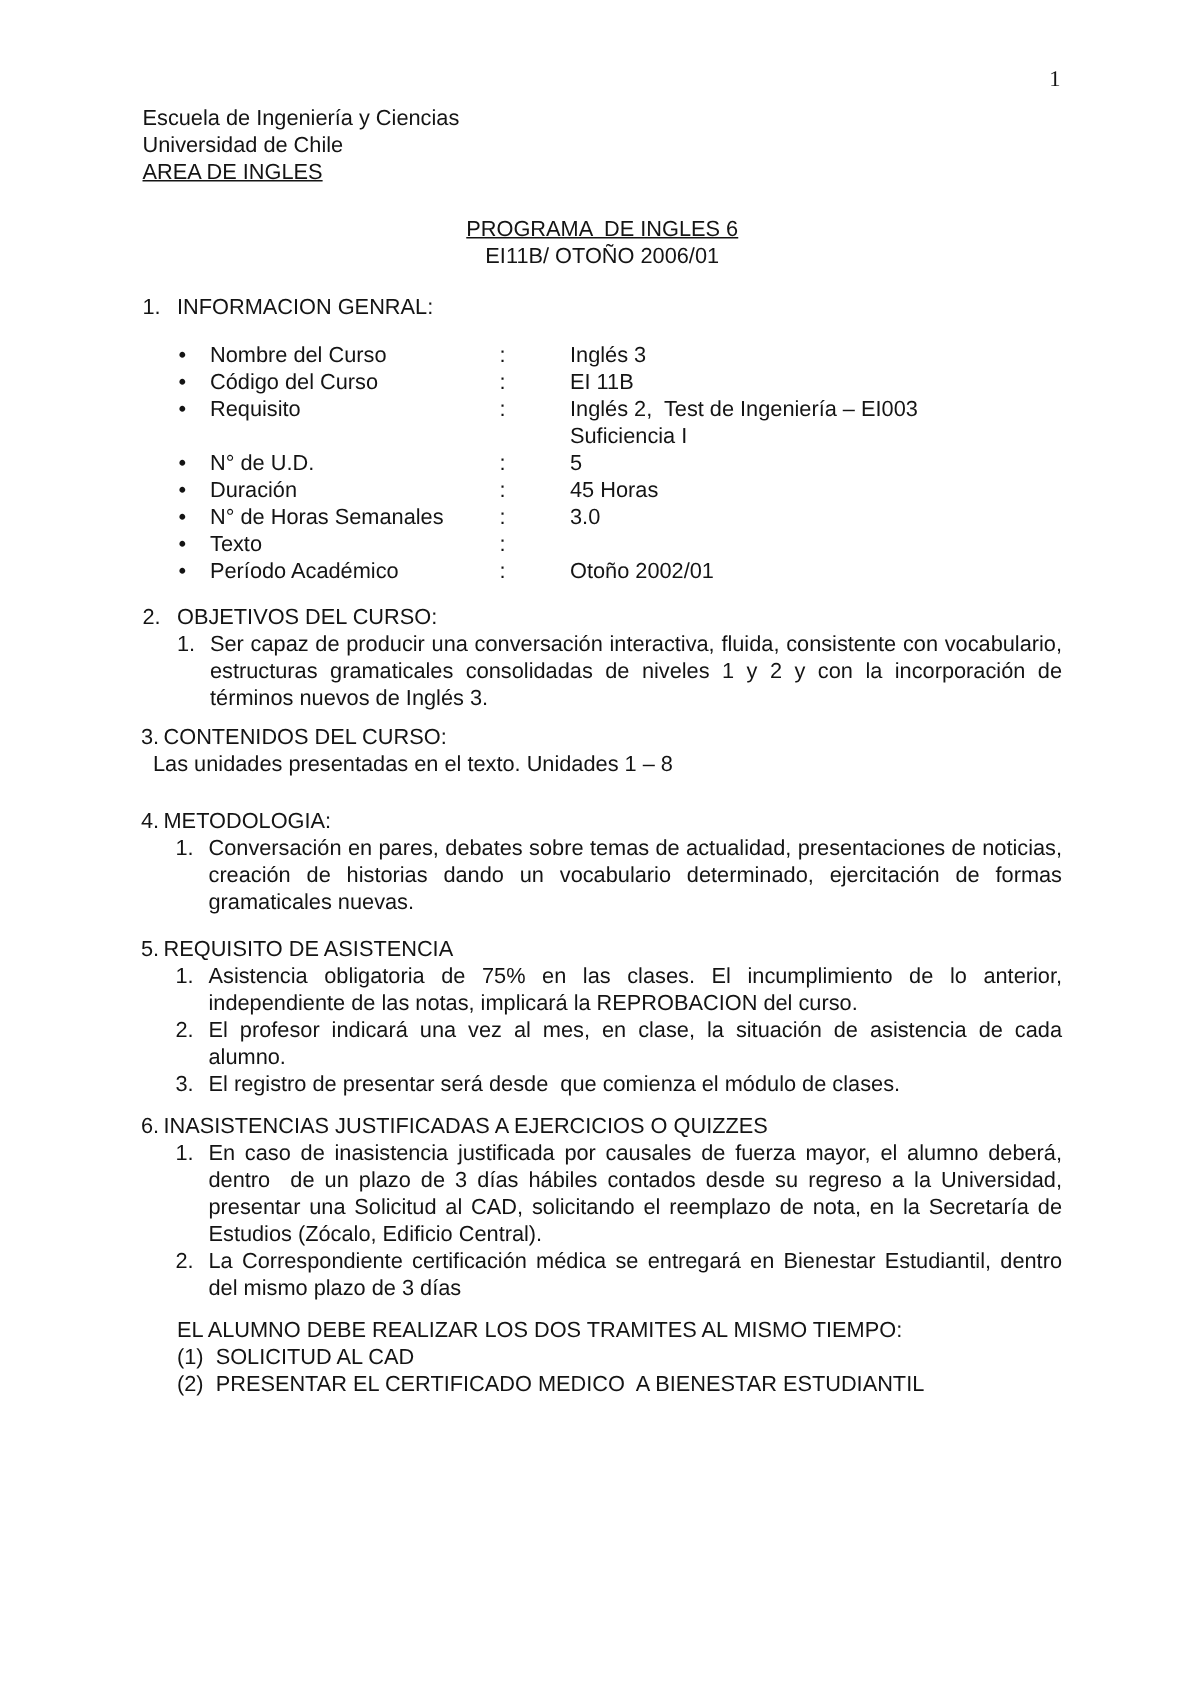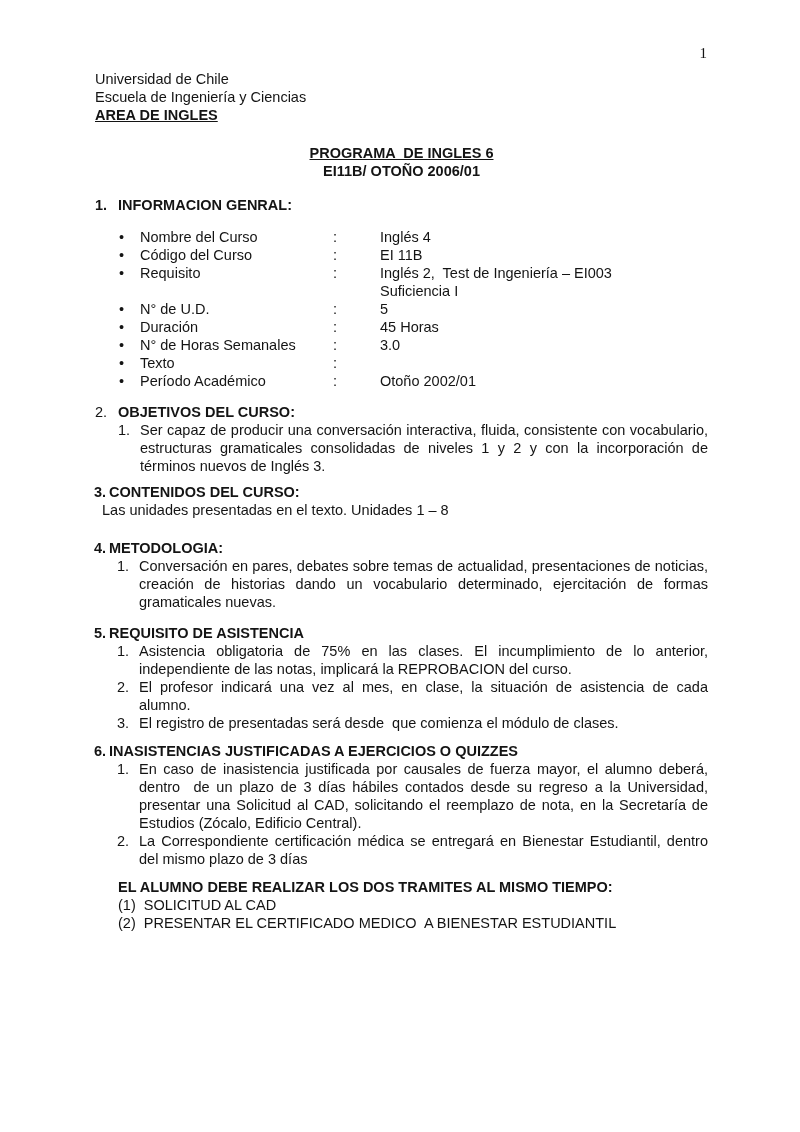--- a/index.html
+++ b/index.html
@@ -9,21 +9,21 @@
     background:#ffffff;
     color:#141414;
     font-family:"Liberation Sans","DejaVu Sans",sans-serif;
     font-size:14.5px;
     line-height:18px;
     box-sizing:border-box;
     padding:70px 92px 0 95px;
     overflow:hidden;
   }
   .pre{white-space:pre-wrap;}
-  .bold{font-weight:bold;}
+  .bold{font-weight:normal;}
   .underline{text-decoration:underline;}
   .just{text-align:justify;}
   p{margin:0;}
   .page-number{
     position:absolute;top:44px;right:93px;
     font-family:"Liberation Serif","DejaVu Serif",serif;
     font-size:15px;
   }
   .title-block{margin-top:20px;text-align:center;}
   .section{margin-top:13px;}
@@ -45,41 +45,41 @@
   .closing{margin-top:20px;}
 </style>
 </head>
 <body>
 
 <div class="page">
 
   <div class="page-number">1</div>
 
   <header>
+    <div>Escuela de Ingeniería y Ciencias</div>
     <div>Universidad de Chile</div>
-    <div>Escuela de Ingeniería y Ciencias</div>
     <div class="bold underline">AREA DE INGLES</div>
   </header>
 
   <div class="title-block">
     <div class="bold underline pre">PROGRAMA  DE INGLES 6</div>
     <div class="bold">EI11B/ OTOÑO 2006/01</div>
   </div>
 
   <section class="section sec-1">
     <div class="sec-head">
       <span class="sec-num bold">1.</span>
       <span class="bold">INFORMACION GENRAL:</span>
     </div>
     <div class="info-list">
       <div class="info-row">
         <span class="info-bullet">•</span>
         <span>Nombre del Curso</span>
         <span>:</span>
-        <span>Inglés 4</span>
+        <span>Inglés 3</span>
       </div>
       <div class="info-row">
         <span class="info-bullet">•</span>
         <span>Código del Curso</span>
         <span>:</span>
         <span>EI 11B</span>
       </div>
       <div class="info-row">
         <span class="info-bullet">•</span>
         <span>Requisito</span>
@@ -159,21 +159,21 @@
     <div class="num-item">
       <span class="item-num">1.</span>
       <p class="just pre">Asistencia obligatoria de 75% en las clases. El incumplimiento de lo anterior, independiente de las notas, implicará la REPROBACION del curso.</p>
     </div>
     <div class="num-item">
       <span class="item-num">2.</span>
       <p class="just pre">El profesor indicará una vez al mes, en clase, la situación de asistencia de cada alumno.</p>
     </div>
     <div class="num-item">
       <span class="item-num">3.</span>
-      <p class="just pre">El registro de presentadas será desde  que comienza el módulo de clases.</p>
+      <p class="just pre">El registro de presentar será desde  que comienza el módulo de clases.</p>
     </div>
   </section>
 
   <section class="section tight sec-6">
     <div class="sec-head">
       <span class="sec-num bold">6.</span>
       <span class="bold">INASISTENCIAS JUSTIFICADAS A EJERCICIOS O QUIZZES</span>
     </div>
     <div class="num-item">
       <span class="item-num">1.</span>

